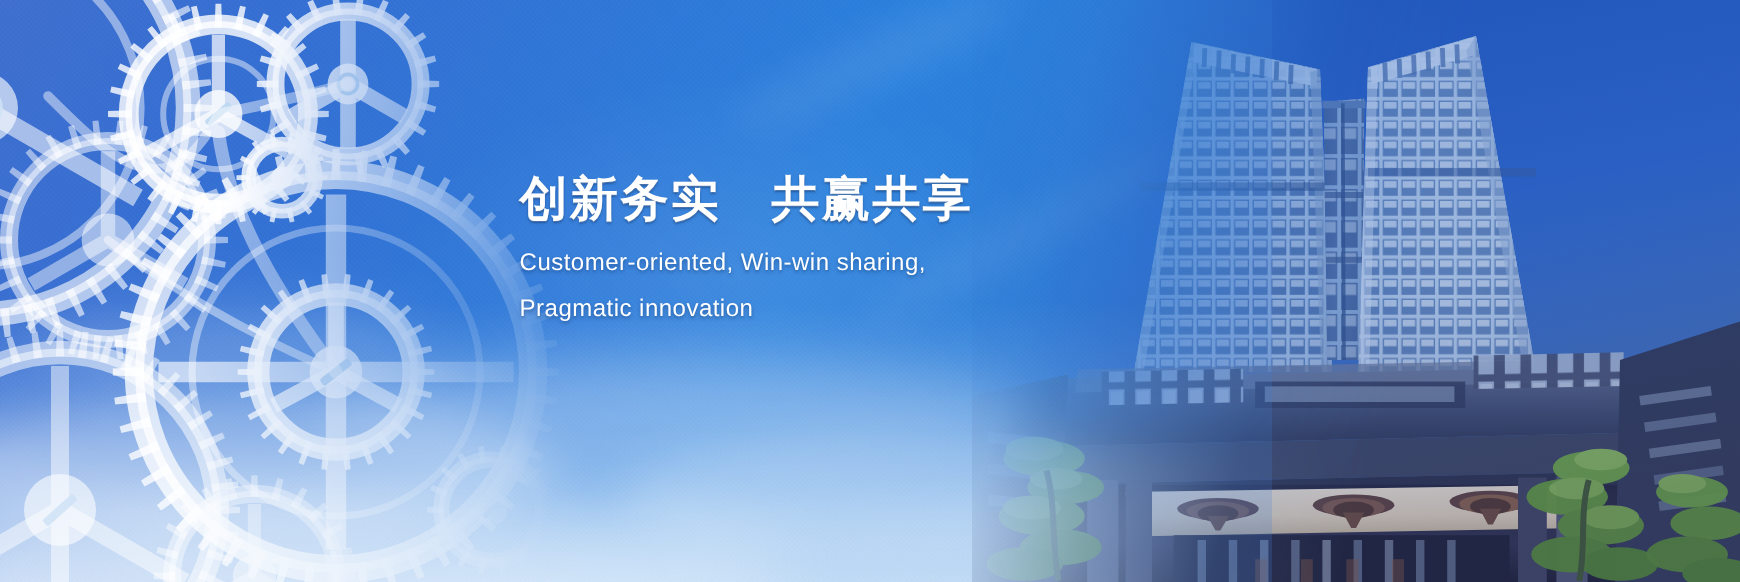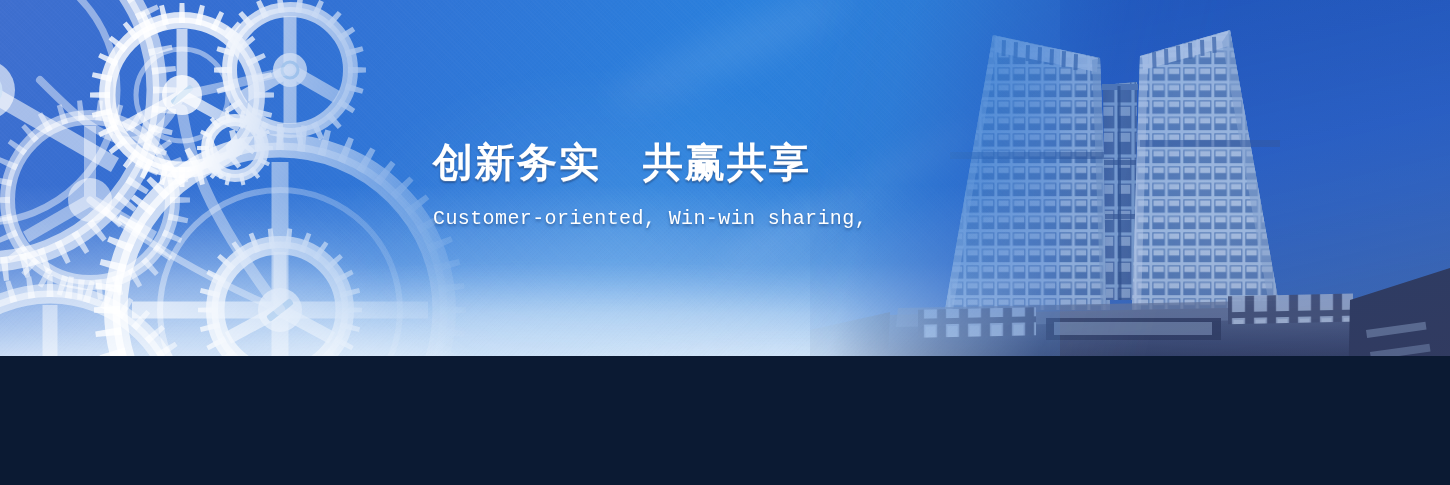--- a/index.html
+++ b/index.html
@@ -1,18 +1,18 @@
 <!DOCTYPE html>
 <html><head>
 <meta charset="utf-8">
 <style>
   html,body{margin:0;padding:0;background:#0b1a33;}
   #banner{
-    position:relative;width:1450px;height:356px;overflow:hidden;
-    font-family:Liberation Mono, monospace;
+    position:relative;width:1450px;height:485px;overflow:hidden;
+    font-family:Liberation Sans, sans-serif;
   }
 
   
   .sky-base{position:absolute;inset:0;
     background:
       linear-gradient(to bottom,
         rgba(255,255,255,0) 52%,
         rgba(200,225,248,.30) 74%,
         rgba(222,238,252,.62) 88%,
         rgba(231,243,253,.78) 100%),
@@ -513,16 +513,17 @@
   </div>
 
   <div style="position:absolute;left:330px;top:60px;width:560px;height:340px;
               background:radial-gradient(ellipse at center, rgba(255,255,255,.10), rgba(255,255,255,0) 70%);
               pointer-events:none;z-index:30;"></div>
 
   <div class="copy">
     <div class="cn-line">创新务实　共赢共享</div>
     <div class="en-wrap">
       <div class="en-line">Customer-oriented, Win-win sharing,</div>
+      <div class="en-line">Pragmatic innovation</div>
     </div>
   </div>
 
 </div>
 
 </body></html>

